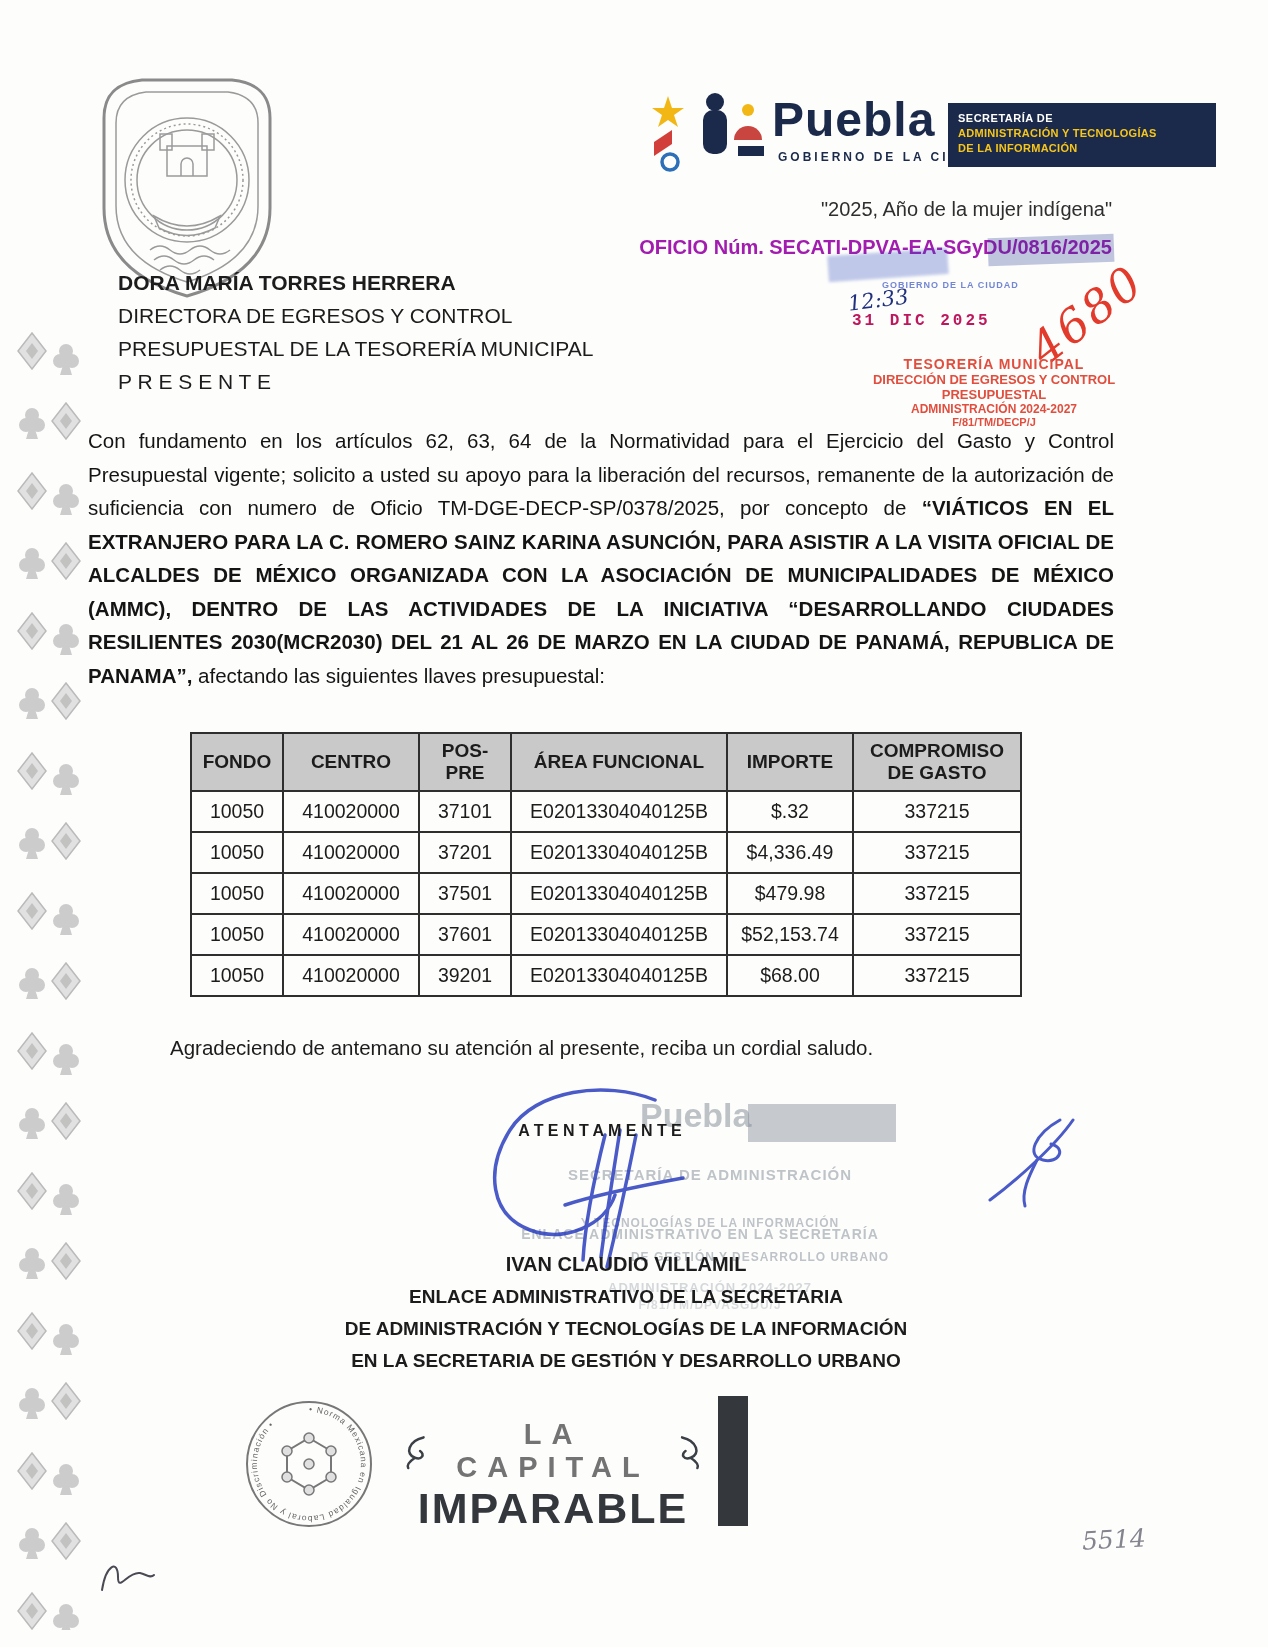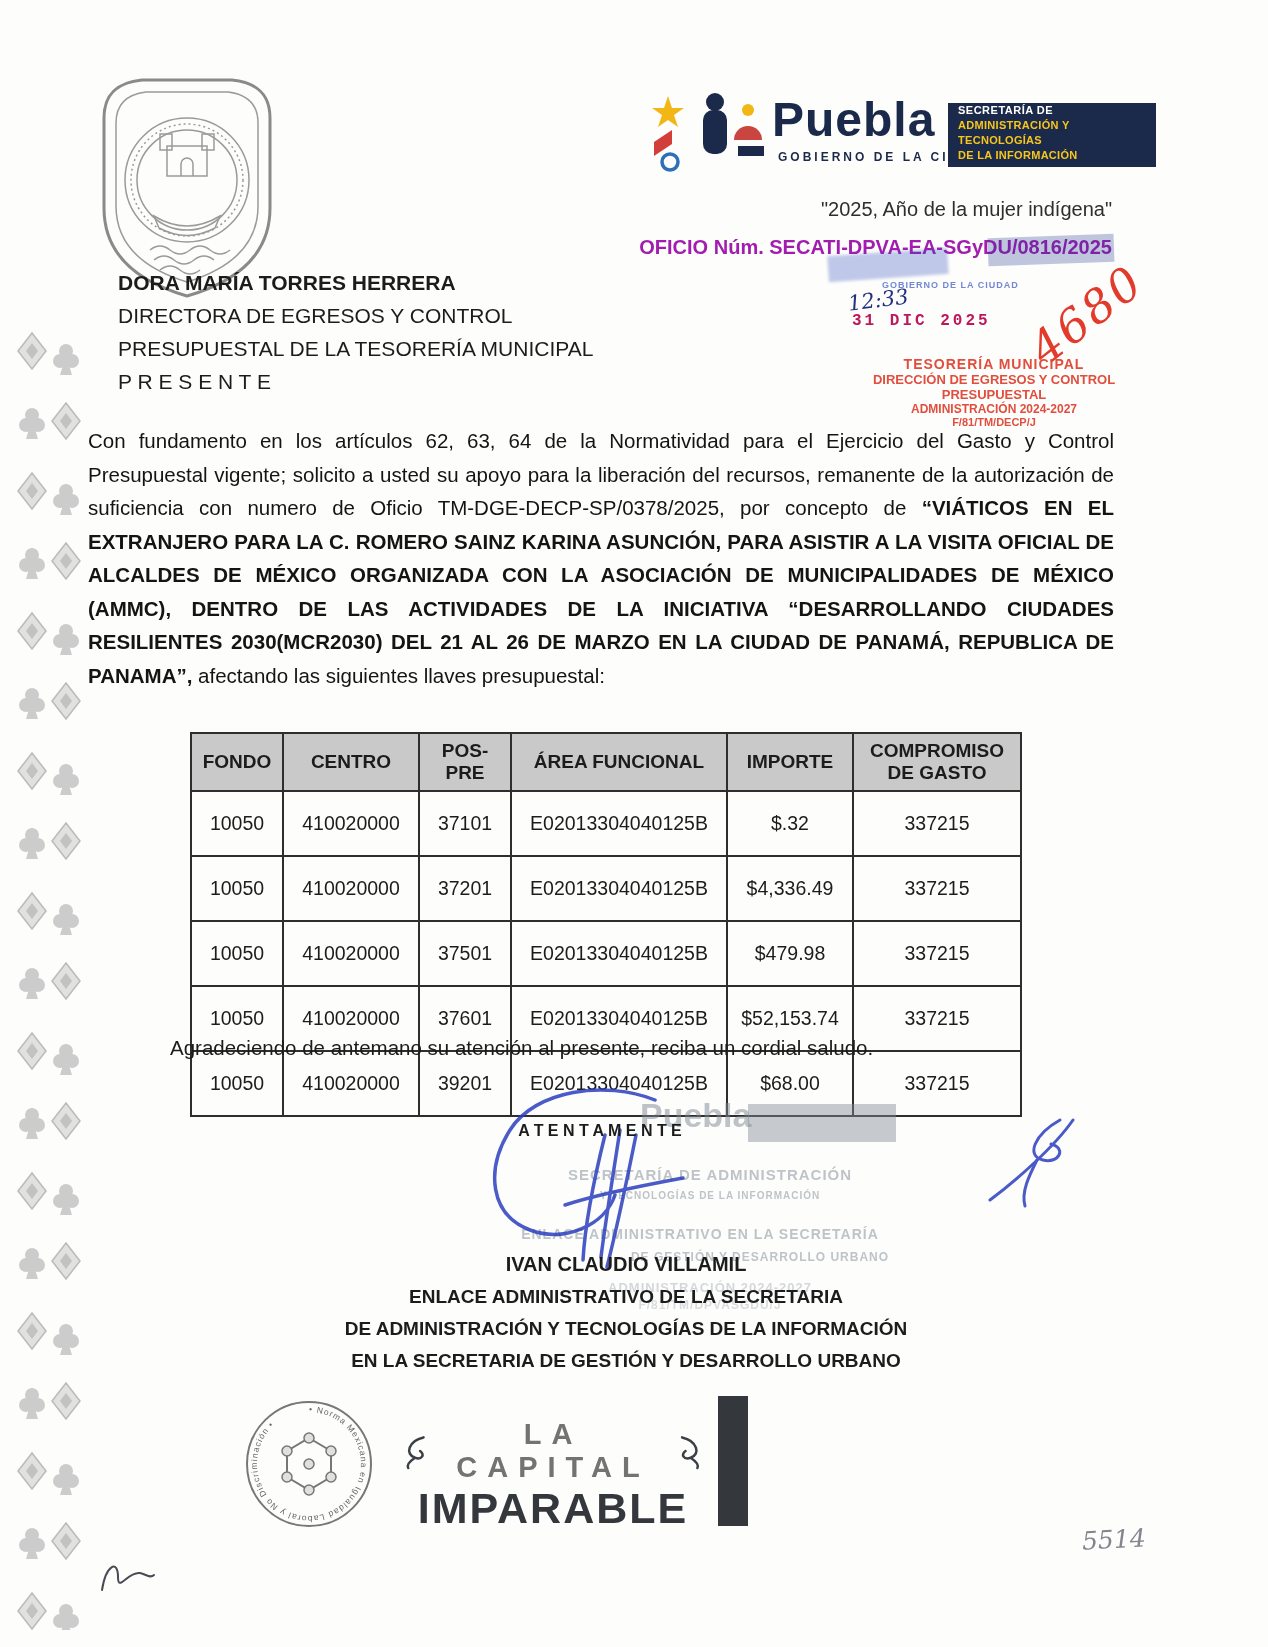--- a/index.html
+++ b/index.html
@@ -5,40 +5,40 @@
   body{margin:0;background:#888;}
   .page{position:relative;width:1268px;height:1647px;margin:0 auto;background:#fdfdfc;
         font-family:"Liberation Sans",sans-serif;color:#1c1c1c;overflow:hidden;}
   .abs{position:absolute;}
   .b{font-weight:bold;}
   .center{text-align:center;}
 
   
   .brand-name{font-size:48px;font-weight:800;color:#1b2a4a;letter-spacing:1px;}
   .brand-tagline{font-size:12px;font-weight:bold;color:#1b2a4a;letter-spacing:3px;}
-  .sec-box{background:#1b2a4a;width:208px;height:64px;padding:0 10px;box-sizing:border-box;line-height:15px;}
+  .sec-box{background:#1b2a4a;width:268px;height:64px;padding:8px 10px;box-sizing:border-box;line-height:15px;}
   .sec-box .l1{color:#ffffff;font-size:11px;font-weight:bold;letter-spacing:.5px;}
   .sec-box .l2,.sec-box .l3{color:#f7c61a;font-size:11px;font-weight:bold;letter-spacing:.3px;}
 
   .motto{font-size:20px;color:#2e2e2e;}
   .oficio{font-size:20px;font-weight:bold;color:#a21caf;}
 
   
   .red-stamp{color:#e14e3e;font-weight:bold;}
   .hand-blue{font-family:"DejaVu Serif",serif;font-style:italic;color:#21307c;}
   .hand-red{font-family:"DejaVu Serif",serif;font-style:italic;color:#e23a2b;}
   .date-stamp{font-family:Liberation Mono, monospace;font-weight:bold;color:#be185d;letter-spacing:3px;font-size:16px;}
 
   .recipient{font-size:21px;line-height:33px;}
   .bodytext{width:1026px;font-size:20.5px;line-height:33.5px;text-align:justify;color:#141414;}
 
   table.budget{border-collapse:collapse;}
   table.budget th,table.budget td{border:2px solid #2e2e2e;text-align:center;vertical-align:middle;}
   table.budget th{background:#c9c9c9;font-size:19px;padding:6px 4px;line-height:22px;}
-  table.budget td{font-size:19.5px;padding:20px 4px;}
+  table.budget td{font-size:19.5px;padding:8px 4px;}
   .prewrap{white-space:pre-line;}
 
   .gray-stamp{color:#98a0a8;opacity:.62;font-weight:bold;letter-spacing:1px;text-align:center;}
   .signer{font-weight:bold;text-align:center;}
 
   .capital-top{font-size:29px;font-weight:800;letter-spacing:10px;color:#737373;}
   .capital-bottom{font-size:43px;font-weight:800;letter-spacing:2px;color:#34383d;}
   .dark-bar{background:#34383d;}
   .folio-note{font-family:"DejaVu Serif",serif;font-style:italic;color:#84848f;font-size:25px;}
 </style>
@@ -201,21 +201,21 @@
         <td>337215</td>
       </tr>
     </tbody>
   </table>
 
   <div class="abs" style="left:170px;top:1036px;font-size:20.5px;">Agradeciendo de antemano su atención al presente, reciba un cordial saludo.</div>
 
   <div class="abs" style="left:640px;top:1096px;font-size:34px;font-weight:800;color:rgba(125,135,145,.5);">Puebla</div>
   <div class="abs" style="left:748px;top:1104px;width:148px;height:38px;background:rgba(130,140,150,.45);"></div>
   <div class="abs gray-stamp" style="left:540px;top:1166px;width:340px;font-size:15px;">SECRETARÍA DE ADMINISTRACIÓN</div>
-  <div class="abs gray-stamp" style="left:540px;top:1190px;width:340px;font-size:10px;">Y TECNOLOGÍAS DE LA INFORMACIÓN</div>
+  <div class="abs gray-stamp" style="left:540px;top:1216px;width:340px;font-size:12px;">Y TECNOLOGÍAS DE LA INFORMACIÓN</div>
   <div class="abs gray-stamp" style="left:520px;top:1226px;width:360px;font-size:14px;">ENLACE ADMINISTRATIVO EN LA SECRETARÍA</div>
   <div class="abs gray-stamp" style="left:620px;top:1250px;width:280px;font-size:12px;">DE GESTIÓN Y DESARROLLO URBANO</div>
   <div class="abs gray-stamp" style="left:560px;top:1280px;width:300px;font-size:13px;opacity:.4;">ADMINISTRACIÓN 2024-2027</div>
   <div class="abs gray-stamp" style="left:580px;top:1298px;width:260px;font-size:12px;opacity:.35;">F/81/TM/DPVASGDU/J</div>
 
   <svg class="abs" style="left:455px;top:1075px;" width="260" height="200" viewBox="0 0 260 200">
     <g fill="none" stroke="#2b3fc0" stroke-width="3.5" stroke-linecap="round" opacity=".85">
       <path d="M200 25 C150 5 80 15 55 55 C30 95 35 140 75 155 C110 168 150 150 160 120"></path>
       <path d="M150 60 C140 100 130 150 128 185"></path>
       <path d="M165 55 C158 100 150 150 146 182"></path>

